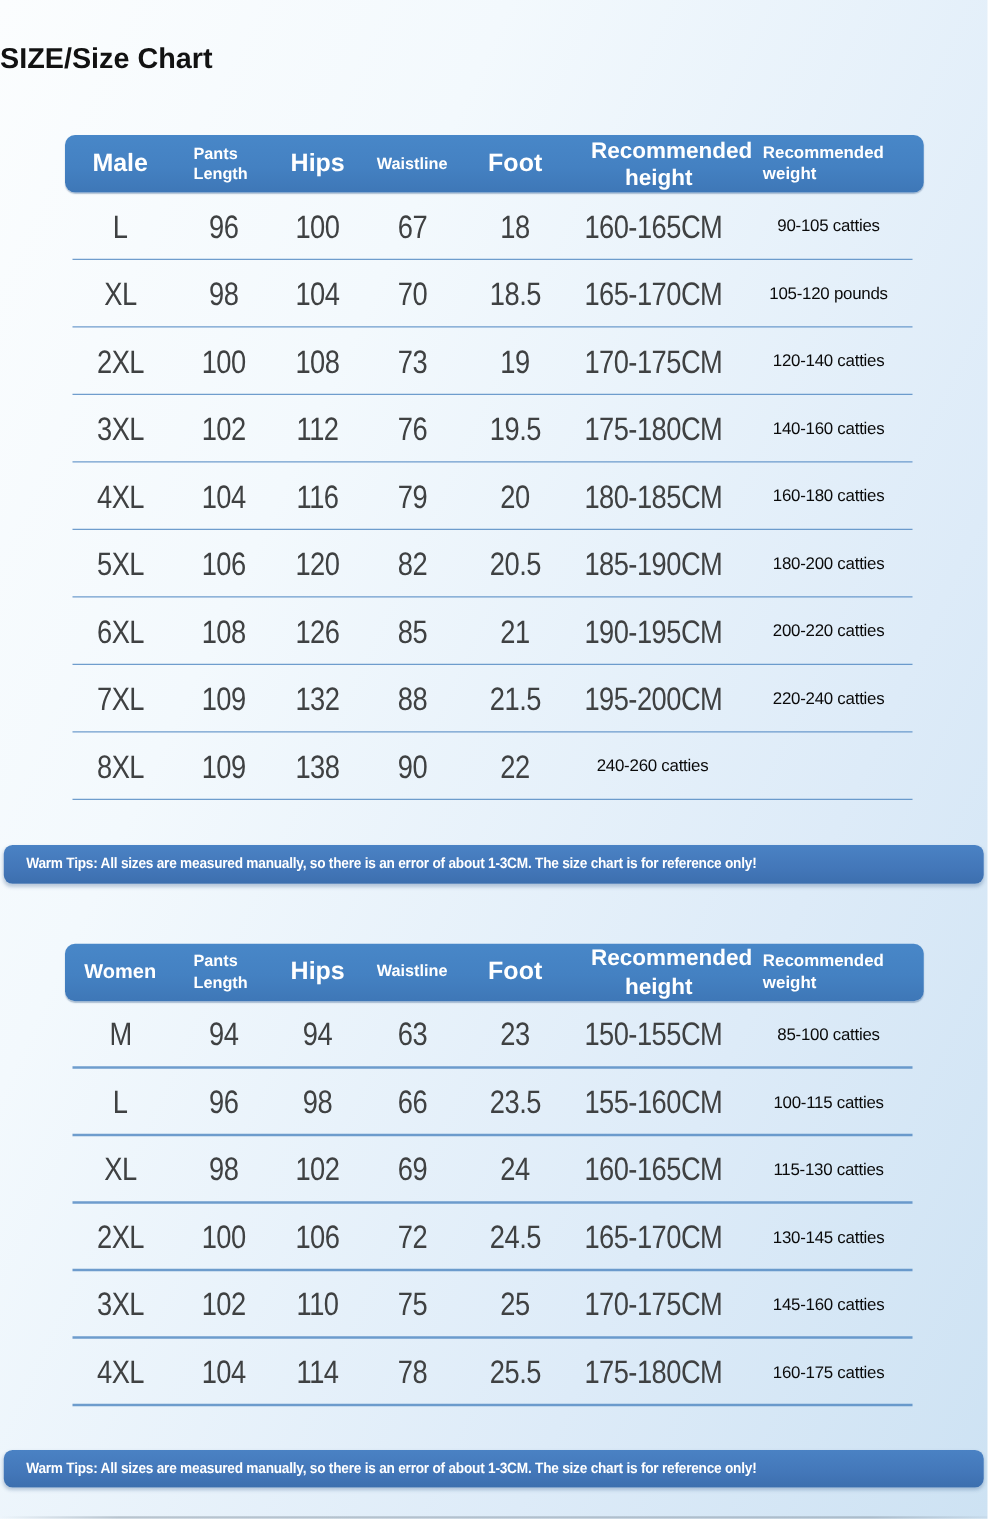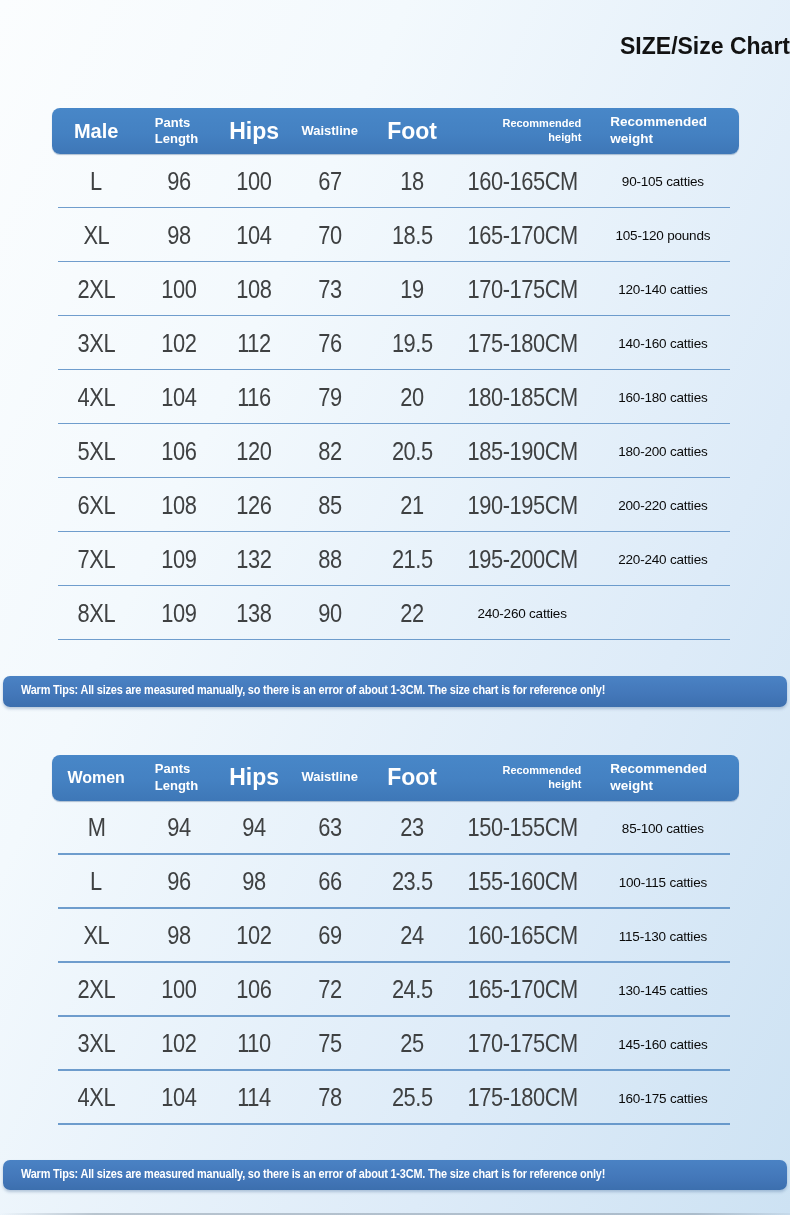--- a/index.html
+++ b/index.html
@@ -13,38 +13,38 @@
     --background-right:#cde2f3;
   }
   *{box-sizing:border-box;}
   html,body{margin:0;padding:0;}
   body{
     width:790px;height:1215px;position:relative;overflow:hidden;
     font-family:"Liberation Sans",sans-serif;
     background:linear-gradient(115deg,var(--background-left) 0%,#f3f9fd 30%,#ddebf8 72%,var(--background-right) 100%);
   }
   .page-title{
-    margin:0;padding-top:33px;text-align:right;
-    font-size:23px;font-weight:700;color:var(--title-text);padding-left:44px;
+    margin:0;padding-top:33px;text-align:left;
+    font-size:23px;font-weight:700;color:var(--title-text);
   }
   .size-table{width:687px;margin:48px auto 0;}
   .thead{
     display:grid;grid-template-columns:13% 11% 11% 11% 13% 19% 22%;
     align-items:center;height:46px;border-radius:8px;
     background:linear-gradient(180deg,#4887c8 0%,var(--header-blue) 55%,#3e77b7 100%);
     box-shadow:0 1px 1px rgba(40,80,130,.35);
     color:#fff;font-weight:700;
   }
   .hc{text-align:center;line-height:1.25;}
   .h-first{font-size:20px;}
   .women-table .h-first{font-size:16px;}
-  .h-lg{font-size:23px;}
+  .h-lg{font-size:20px;}
   .h-sm{font-size:13px;}
   .h-wrap{text-align:left;padding-left:14px;padding-right:4px;}
-  .h-left1{text-align:right;padding-left:16px;padding-right:6px;font-size:11px;}
+  .h-left1{text-align:center;padding-left:16px;padding-right:6px;font-size:18px;}
   .h-left2{text-align:left;padding-left:23px;padding-right:4px;font-size:13.5px;}
   .tbody{display:block;}
   .row{
     position:relative;height:54px;
     display:grid;grid-template-columns:13% 11% 11% 11% 13% 19% 22%;
     align-items:center;
   }
   .row::after{
     content:"";position:absolute;left:6px;right:9px;bottom:0;height:1.5px;
     background:var(--divider-blue);opacity:.8;

